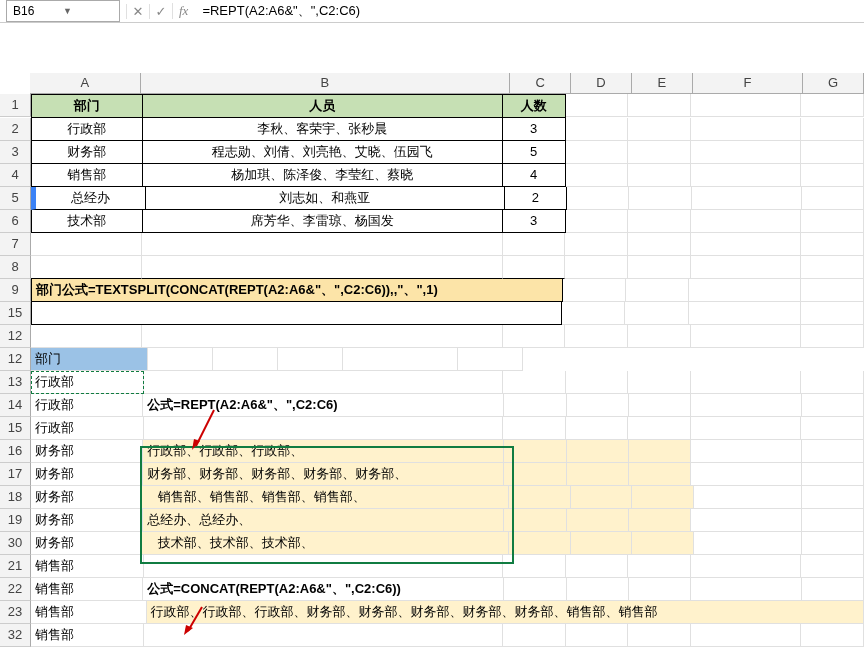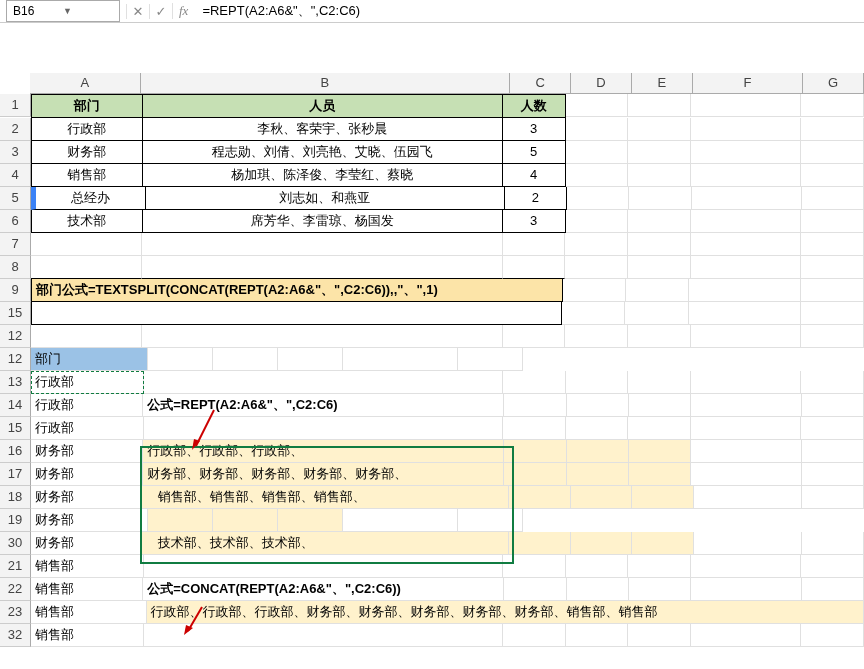--- a/index.html
+++ b/index.html
@@ -245,20 +245,21 @@
       <div class="cell yl" style="width:60px"></div>
       <div class="cell yl" style="width:60px"></div>
       <div class="cell yl" style="width:60px"></div>
       <div class="cell" style="width:110px"></div>
       <div class="cell" style="width:60px"></div>
     </div>
 
  <div class="row">
       <div class="rh">19</div>
       <div class="cell" style="width:110px;padding-left:4px">财务部</div>
+      <div class="cell yl" style="width:370px;padding-left:4px">总经办、总经办、</div>
       <div class="cell yl" style="width:60px"></div>
       <div class="cell yl" style="width:60px"></div>
       <div class="cell yl" style="width:60px"></div>
       <div class="cell" style="width:110px"></div>
       <div class="cell" style="width:60px"></div>
     </div>
 
  <div class="row">
       <div class="rh">30</div>
       <div class="cell" style="width:110px;padding-left:4px">财务部</div>

